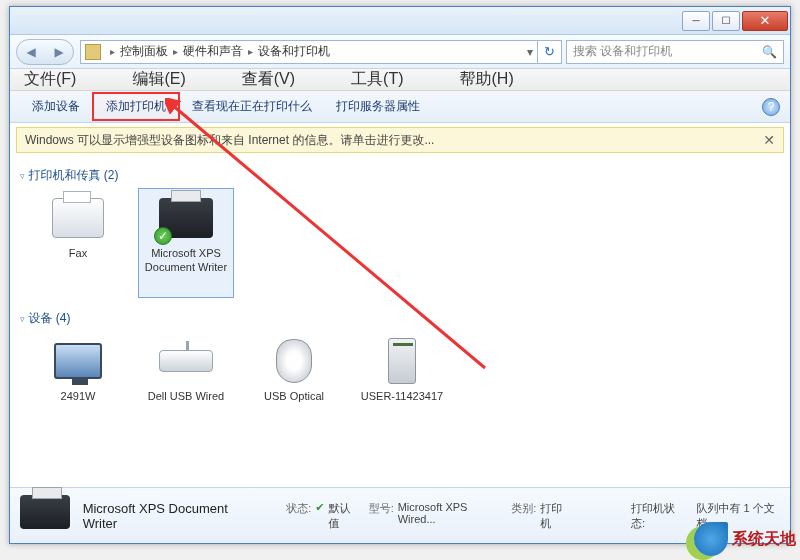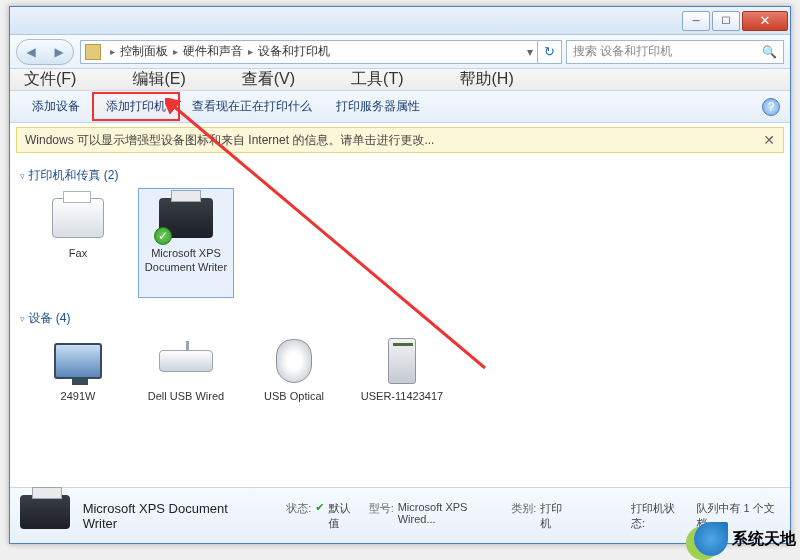--- a/index.html
+++ b/index.html
@@ -47,21 +47,21 @@
   .case-ic::after { content:""; position:absolute; left:4px; top:4px; width:20px; height:3px; background:#4a6f3a; }
   .devices-row .item { height: 98px; text-align: center; }
   .details { position: absolute; left: 0; right: 0; bottom: 0; height: 56px; background: linear-gradient(#f6faff,#e8f0f9); border-top: 1px solid #c4d5e8; display: flex; align-items: center; padding: 4px 10px; font-size: 11px; color: #444; }
   .details .dp { width: 56px; height: 42px; margin-right: 10px; }
   .details .dp .printer-ic { width:50px; height:34px; }
   .details .col { display: flex; flex-direction: row; gap: 1px; }
   .details .col .r { display: flex; gap: 4px; }
   .details .col .r .lab { color: #666; width: 36px; text-align: right; }
   .details .name { font-size: 13px; color: #222; margin-right: 18px; }
   .arrow { position: absolute; pointer-events: none; z-index: 20; }
-  .watermark { position: absolute; right: 4px; bottom: 4px; display: flex; align-items: center; font-size: 16px; font-weight: bold; color: #000000; z-index: 30; }
+  .watermark { position: absolute; right: 4px; bottom: 4px; display: flex; align-items: center; font-size: 16px; font-weight: bold; color: #b91c1c; z-index: 30; }
   .watermark .blob { width: 34px; height: 34px; border-radius: 17px 2px 17px 17px; background: radial-gradient(#4fa8e8,#1a6fb8); margin-right: 4px; box-shadow: -8px 4px 0 #9fd04f; }
 </style>
 </head>
 <body>
 
 <div class="window">
 
   <div class="titlebar">
     <div class="btn">─</div>
     <div class="btn">☐</div>

